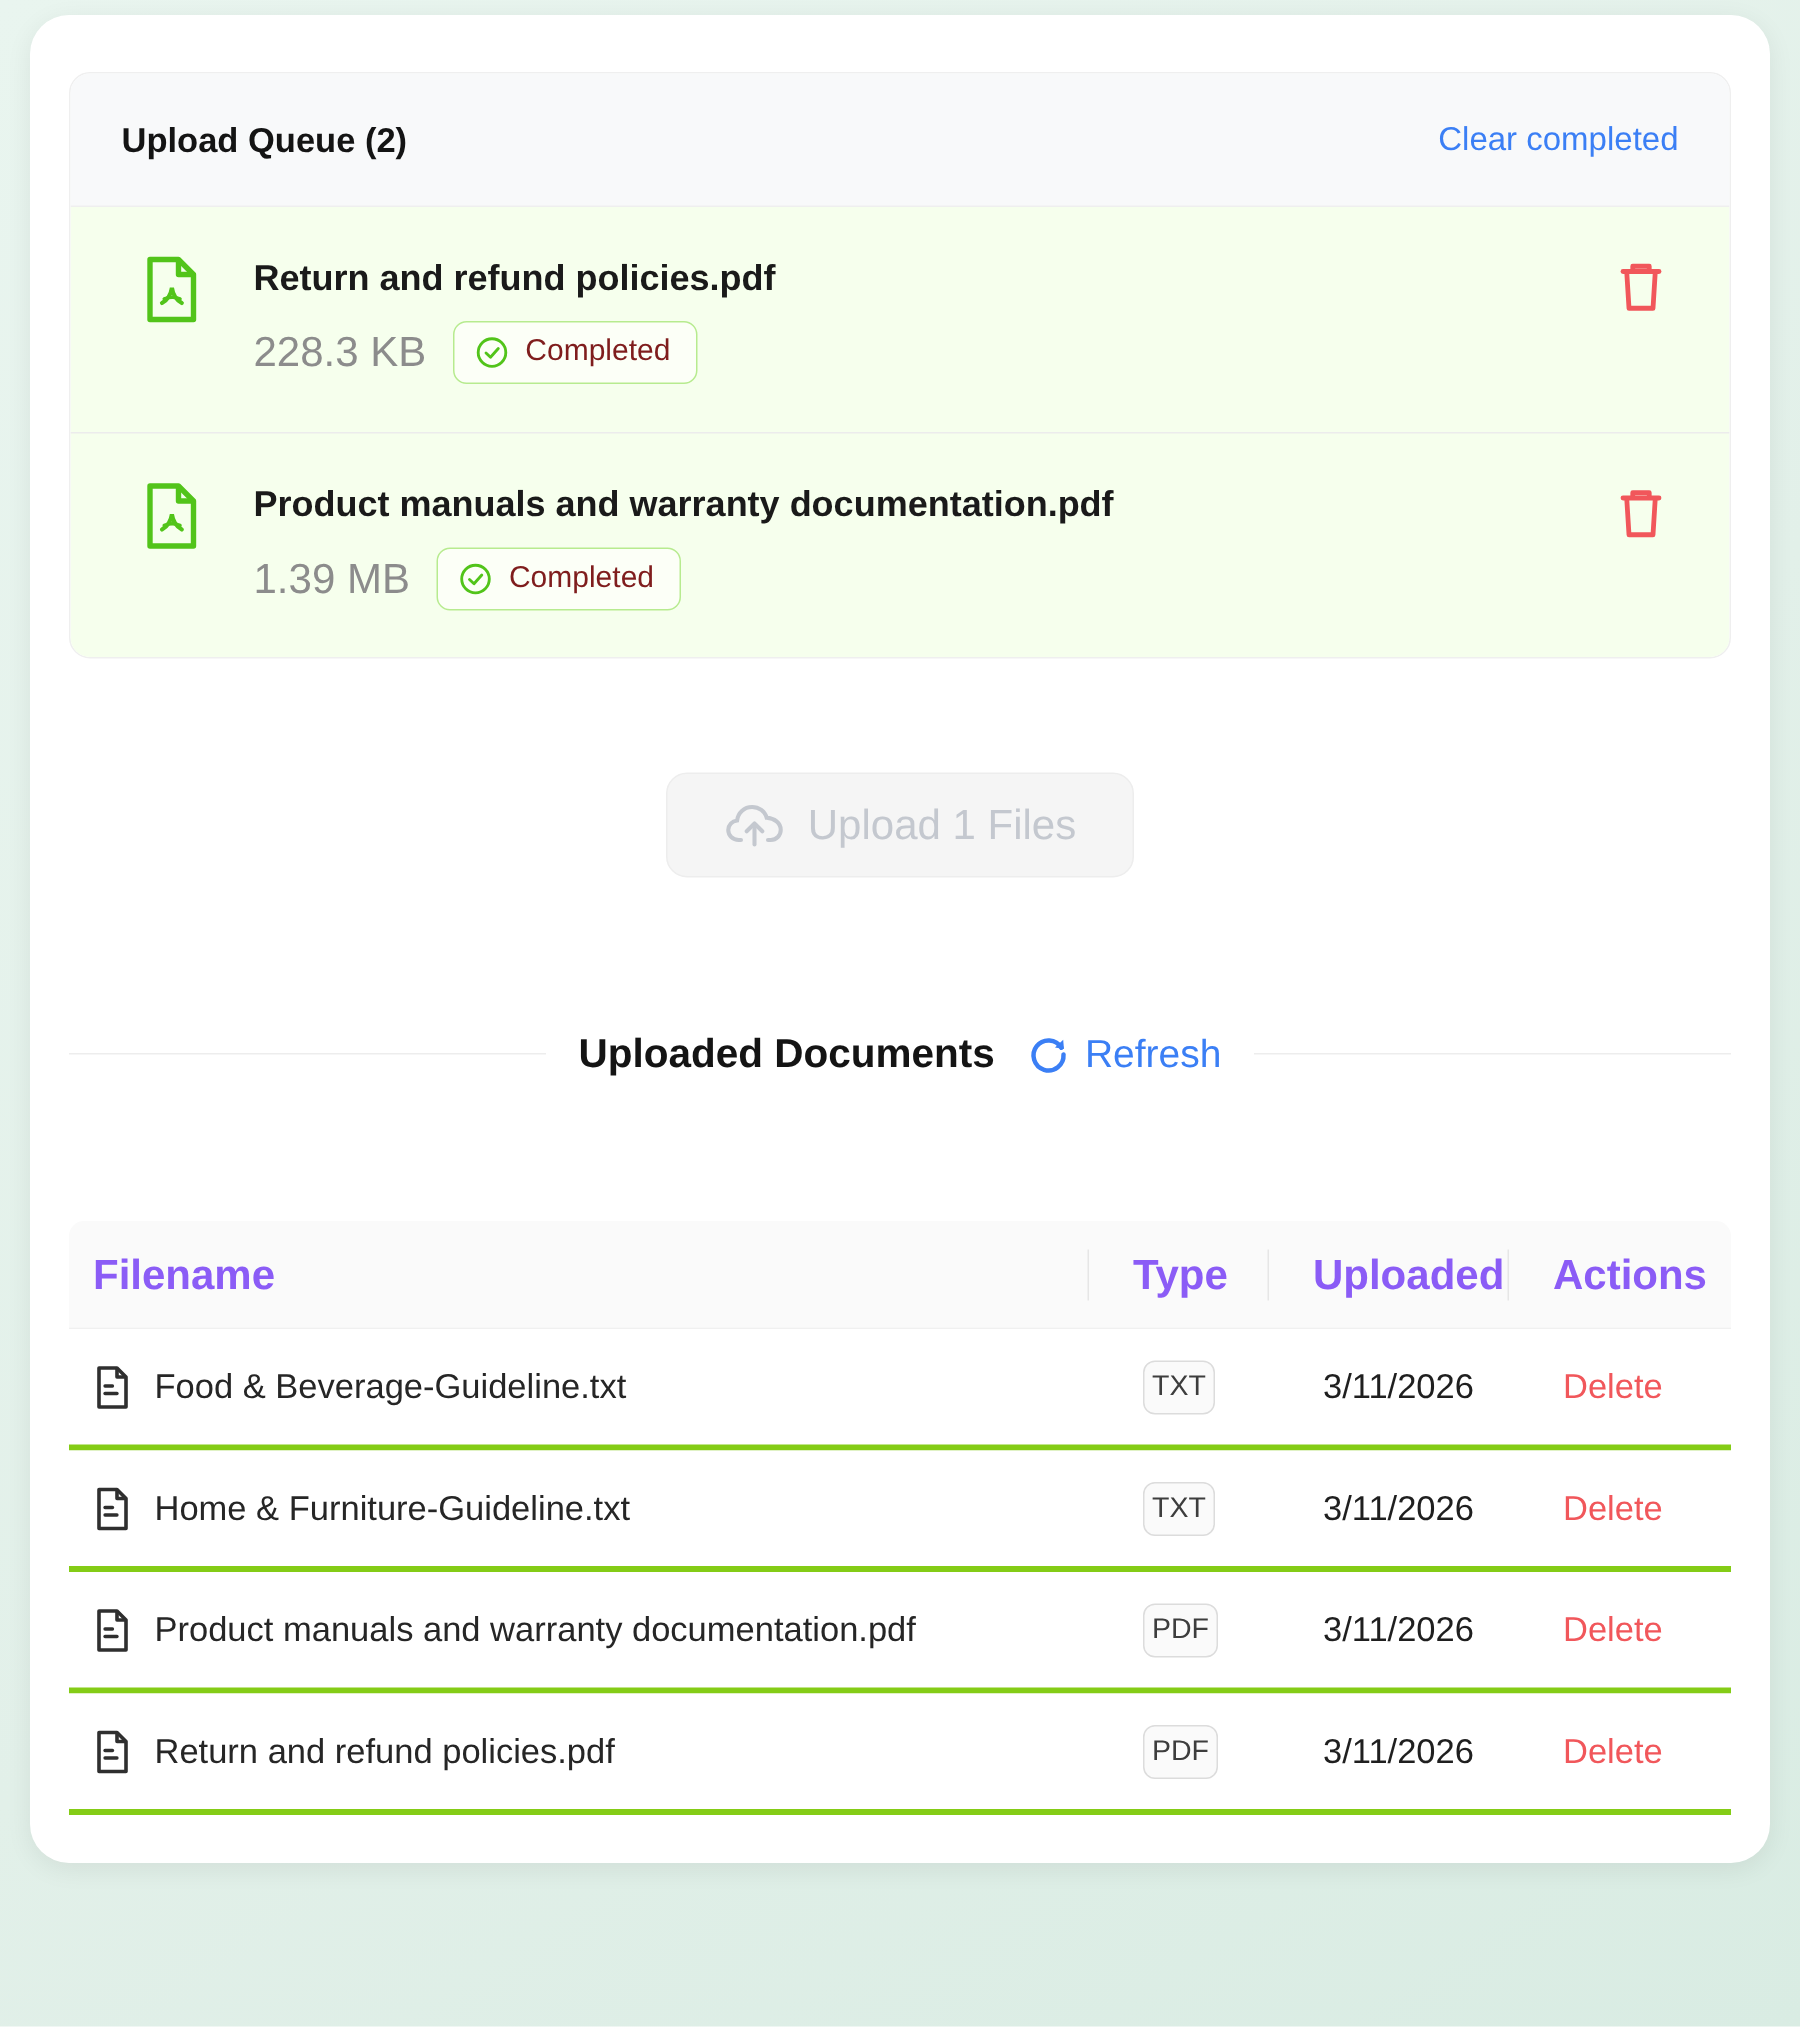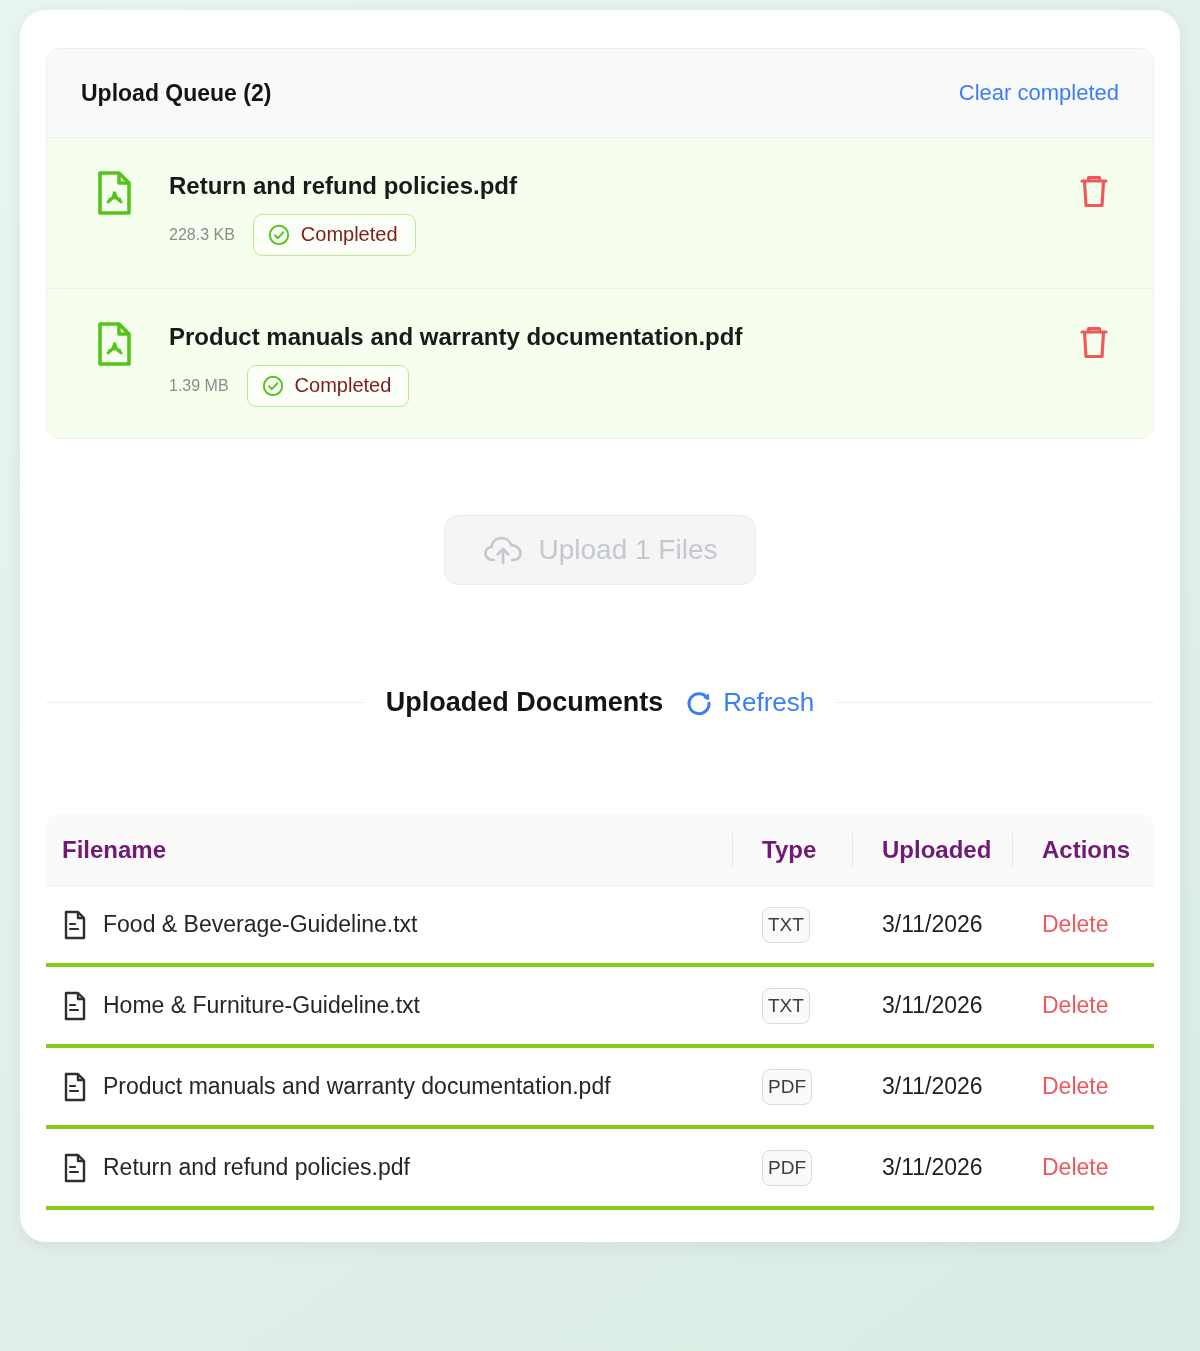--- a/index.html
+++ b/index.html
@@ -57,21 +57,21 @@
     font-weight: 700;
     color: #1a1a1a;
     margin-top: 4px;
   }
   .queue-meta {
     display: flex;
     align-items: center;
     margin-top: 14px;
     gap: 18px;
   }
-  .queue-size { font-size: 16px; color: #8c8c8c; }
+  .queue-size { font-size: 28px; color: #8c8c8c; }
   .status-badge {
     display: inline-flex;
     align-items: center;
     gap: 11px;
     border: 1px solid #b7eb8f;
     background: #fcfff7;
     color: #7f1d1d;
     font-size: 20px;
     border-radius: 9px;
     padding: 8px 17px 9px 14px;
@@ -125,23 +125,23 @@
   
   .doc-table { margin-top: 96px; width: 100%; }
   .t-row { display: flex; align-items: center; }
   .t-head {
     background: #fafafa;
     height: 72px;
     border-bottom: 1px solid #f0f0f0;
     border-radius: 10px 10px 0 0;
   }
   .t-head .t-cell {
-    font-size: 24px;
+    font-size: 28px;
     font-weight: 700;
-    color: #701a75;
+    color: #8b5cf6;
     position: relative;
   }
   .t-head .t-cell + .t-cell::before {
     content: "";
     position: absolute;
     left: -14px;
     top: 50%;
     transform: translateY(-50%);
     width: 1px;
     height: 34px;

